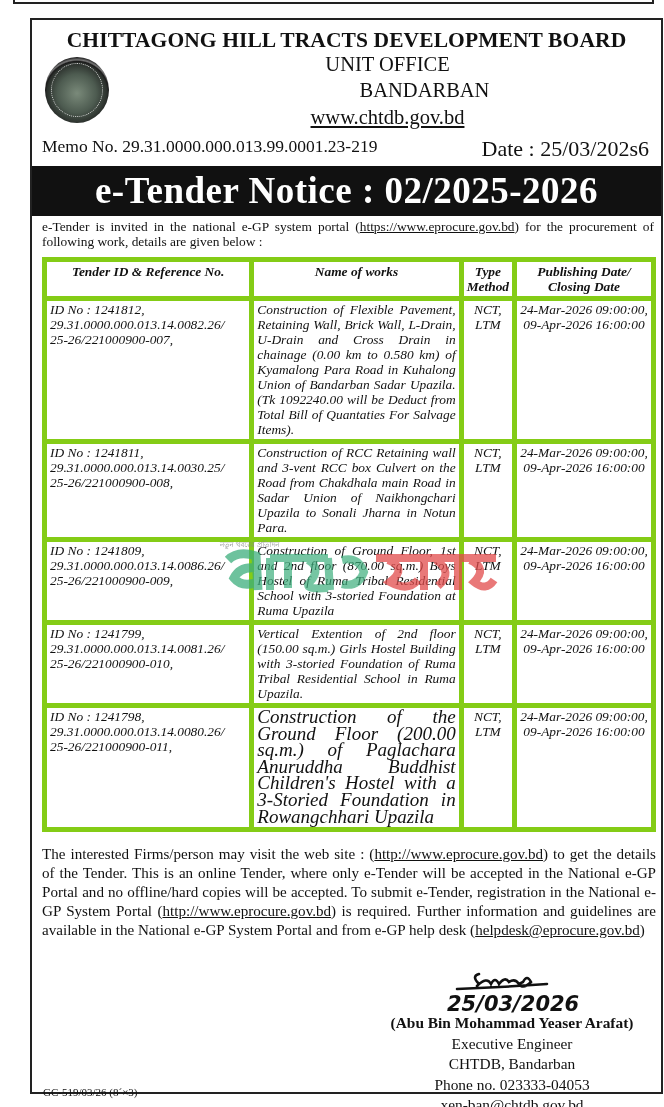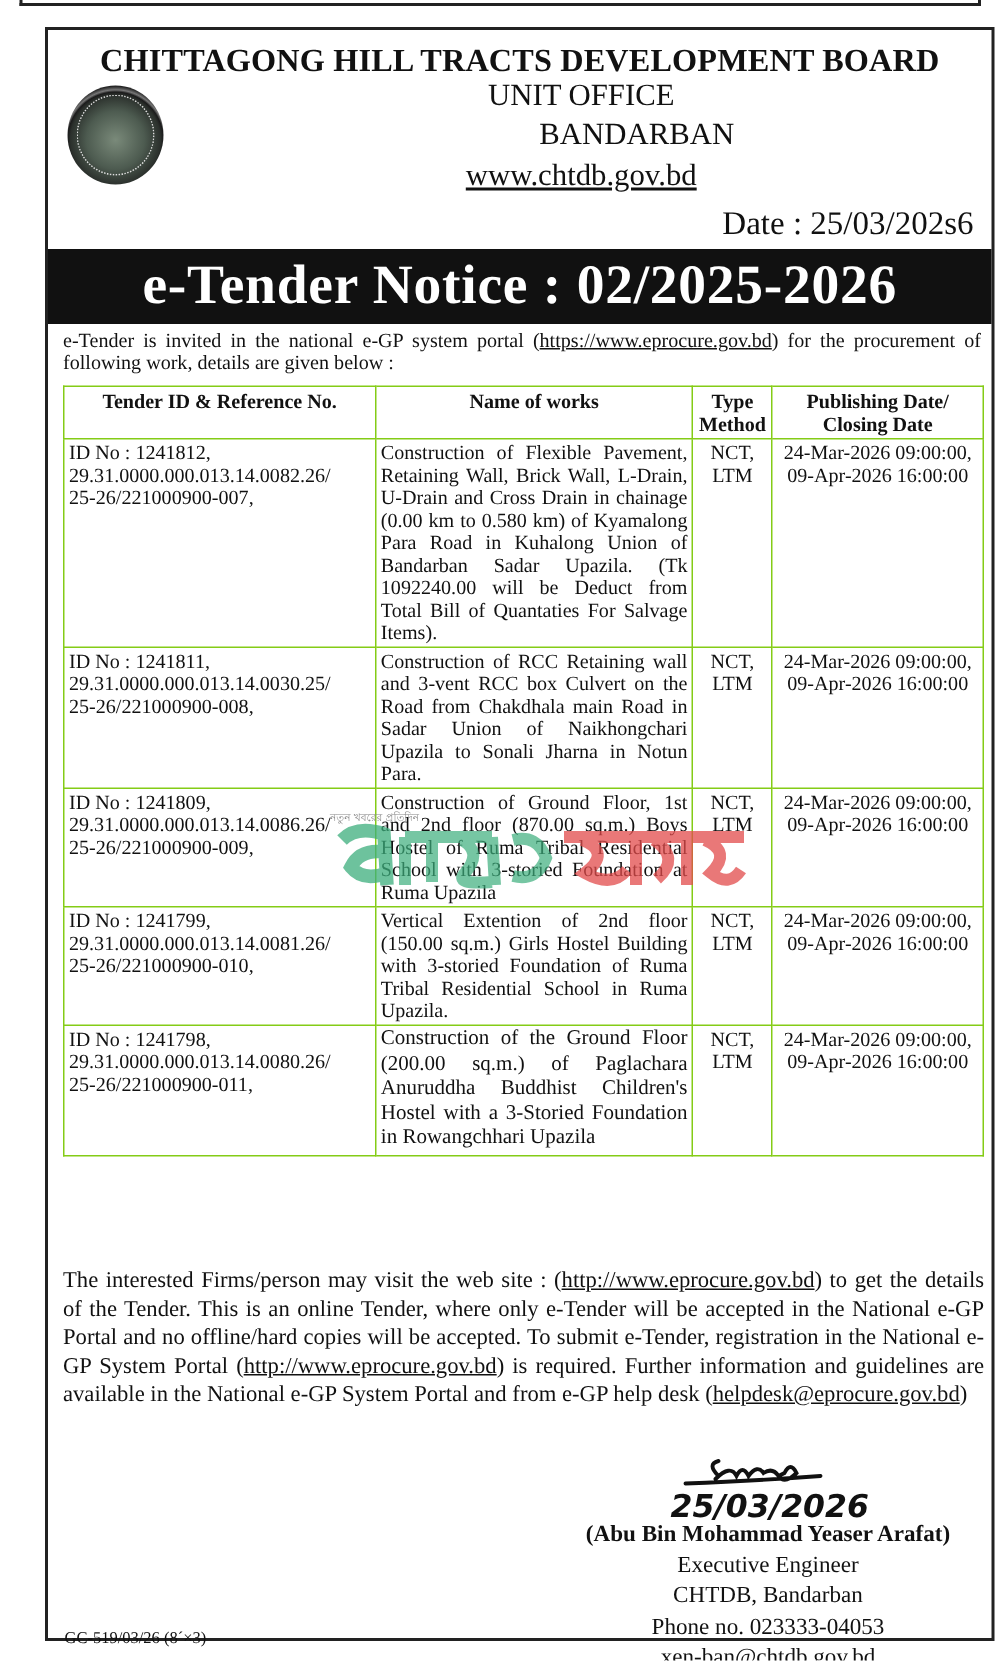--- a/index.html
+++ b/index.html
@@ -15,21 +15,21 @@
   .logo { position:absolute; left:13px; top:37px; width:64px; height:66px; border-radius:50%;
           background:radial-gradient(circle at 50% 55%, #7a8a7a 0%, #4d5b50 40%, #2b302c 62%, #1b1b1b 66%, #777 69%, #222 74%, #111 100%); }
   .logo .ring { position:absolute; inset:6px; border-radius:50%; border:1px dotted #ddd; }
   .memo { position:absolute; left:10px; top:116px; font-size:17.5px; }
   .date { position:absolute; right:12px; top:116px; font-size:22px; }
   .band { position:absolute; left:0; top:146px; width:100%; height:50px; background:#111; color:#fff;
           text-align:center; font-weight:bold; font-size:37px; line-height:50px; letter-spacing:0.5px; }
   .intro { position:absolute; left:10px; top:199px; width:612px; font-size:13.4px; line-height:15px; text-align:justify; }
   .intro u { text-decoration:underline; }
   table.tender { position:absolute; left:10px; top:237px; width:614px; border-collapse:collapse; font-size:13.4px; line-height:15px; }
-  table.tender th, table.tender td { border:1px solid #84cc16; vertical-align:top; padding:1px 3px 2px 3px; }
+  table.tender th, table.tender td { border:5px solid #84cc16; vertical-align:top; padding:1px 3px 2px 3px;font-style:italic; }
   table.tender th { font-weight:bold; text-align:center; padding:2px 3px; }
   col.c1 { width:208px; } col.c2 { width:212px; } col.c3 { width:53px; } col.c4 { width:141px; }
   td.work { text-align:justify; text-align-last:left; }
   td.ctr { text-align:center; }
   .watermark { position:absolute; left:186px; top:518px; width:282px; height:60px; pointer-events:none; }
   .footer-text { position:absolute; left:10px; top:825px; width:614px; font-size:15.1px; line-height:19px; text-align:justify; }
   .sig { position:absolute; left:395px; top:950px; width:180px; height:45px; }
   .signer { position:absolute; left:340px; top:993px; width:280px; text-align:center; font-size:15.4px; line-height:20.5px; }
   .signer .name { font-weight:bold; }
   .gc { position:absolute; left:11px; top:1066px; font-size:11px; }
@@ -42,20 +42,21 @@
 <div class="frame">
 
   <div class="hdr-title">CHITTAGONG HILL TRACTS DEVELOPMENT BOARD</div>
   <div class="logo">
       <div class="ring"></div>
     </div>
   <div class="hdr-line hdr-unit">UNIT OFFICE</div>
   <div class="hdr-line hdr-city">BANDARBAN</div>
   <div class="hdr-line hdr-web">www.chtdb.gov.bd</div>
 
+  <div class="memo">Memo No. 29.31.0000.000.013.99.0001.23-219</div>
   <div class="date">Date : 25/03/202s6</div>
 
   <div class="band">e-Tender Notice : 02/2025-2026</div>
 
   <div class="intro"><span>e-Tender is invited in the national e-GP system portal (</span><u>https://www.eprocure.gov.bd</u><span>) for the procurement of following work, details are given below :</span></div>
 
   <table class="tender">
     <colgroup>
         <col class="c1">
         <col class="c2">
@@ -134,21 +135,21 @@
             <div>24-Mar-2026 09:00:00,</div>
             <div>09-Apr-2026 16:00:00</div>
           </td>
       </tr>
       <tr>
         <td>
             <div>ID No : 1241798,</div>
             <div>29.31.0000.000.013.14.0080.26/</div>
             <div>25-26/221000900-011,</div>
           </td>
-        <td class="work" style="font-size:14px;line-height:16.6px;">Construction of the Ground Floor (200.00 sq.m.) of Paglachara Anuruddha Buddhist Children's Hostel with a 3-Storied Foundation in Rowangchhari Upazila</td>
+        <td class="work" style="font-size:19px;line-height:16.6px;">Construction of the Ground Floor (200.00 sq.m.) of Paglachara Anuruddha Buddhist Children's Hostel with a 3-Storied Foundation in Rowangchhari Upazila</td>
         <td class="ctr">
             <div>NCT,</div>
             <div>LTM</div>
           </td>
         <td class="ctr">
             <div>24-Mar-2026 09:00:00,</div>
             <div>09-Apr-2026 16:00:00</div>
           </td>
       </tr>
     </tbody>

